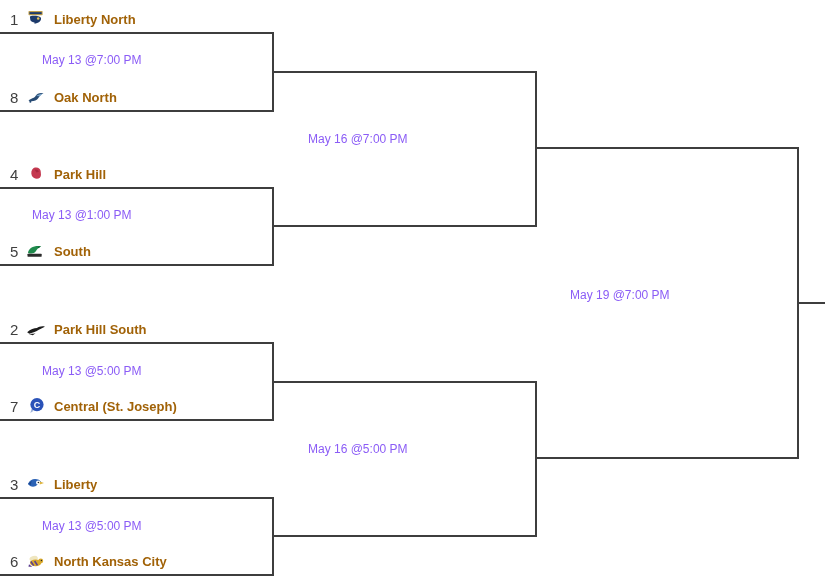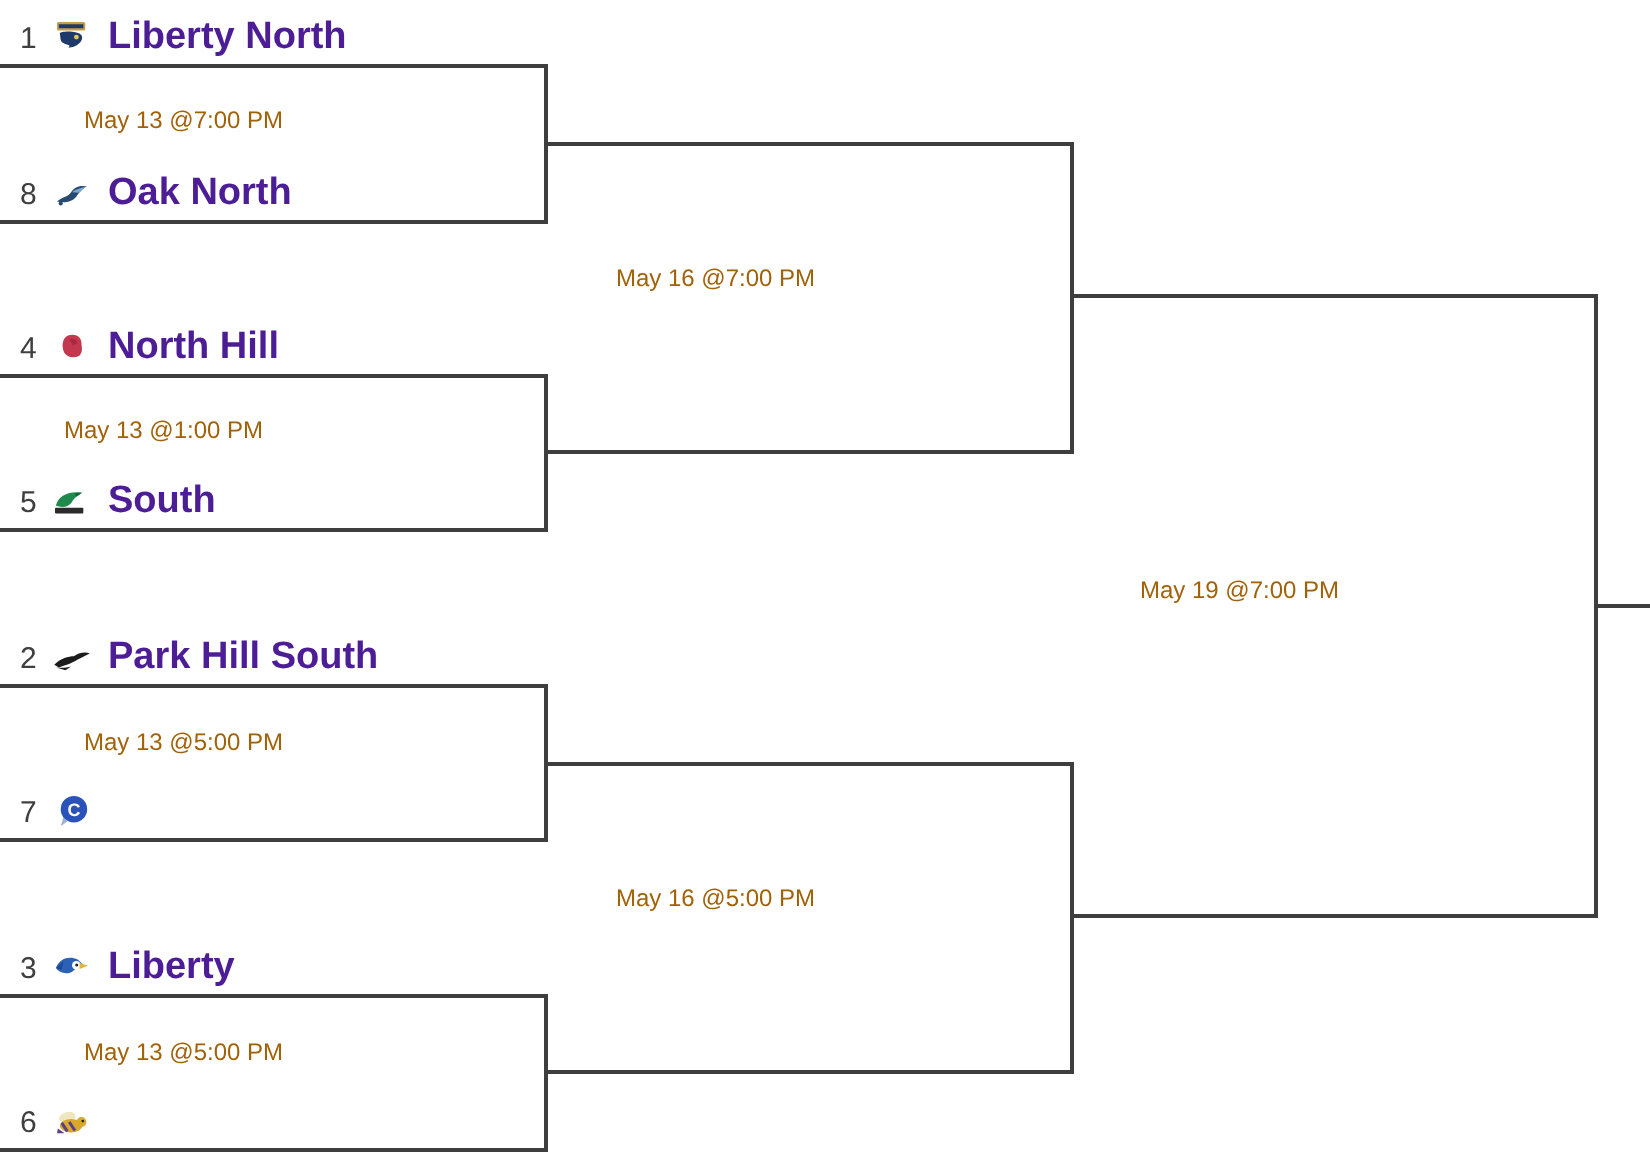--- a/index.html
+++ b/index.html
@@ -6,22 +6,22 @@
   .bracket{
     position:relative;width:825px;height:586px;background:#ffffff;
     font-family:"Liberation Sans",sans-serif;overflow:hidden;
   }
   .hl,.vl{position:absolute;background:#3e3e3e;}
   .hl{height:2px;}
   .vl{width:2px;}
   .team-row{position:absolute;left:0;height:22px;display:flex;align-items:center;}
   .seed{width:12px;margin-left:10px;font-size:15px;color:#3f3f3f;flex:none;}
   .logo{width:22px;height:18px;margin-left:3px;flex:none;display:flex;align-items:center;justify-content:center;}
-  .name{margin-left:7px;font-size:19px;font-weight:600;color:#4c1d95;text-decoration:none;cursor:pointer;white-space:nowrap;}
-  .game{position:absolute;font-size:12px;color:#a16207;text-decoration:none;cursor:pointer;white-space:nowrap;}
+  .name{margin-left:7px;font-size:13px;font-weight:600;color:#a16207;text-decoration:none;cursor:pointer;white-space:nowrap;}
+  .game{position:absolute;font-size:12px;color:#8b5cf6;text-decoration:none;cursor:pointer;white-space:nowrap;}
 </style>
 </head>
 <body>
 
 <div class="bracket">
 
   <div class="hl" style="left:0px;top:32px;width:274px"></div>
   <div class="hl" style="left:0px;top:110px;width:274px"></div>
   <div class="hl" style="left:0px;top:187px;width:274px"></div>
   <div class="hl" style="left:0px;top:264px;width:274px"></div>
@@ -71,21 +71,21 @@
   </div>
 
   <div class="team-row" style="top:163px">
     <span class="seed">4</span>
     <span class="logo">
       <svg width="17" height="17" viewBox="0 0 18 18">
           <path d="M6 2 C10 0.5 13.5 2.5 13.5 6 C13.5 8 14.5 10 12.5 12.5 C9.5 14.5 5 13 4 10 C3 7 3.5 3.5 6 2 Z" fill="#c4384f"></path>
           <path d="M7 4 C9 3 11 4 11.5 6 L9 7 Z" fill="#a82840"></path>
         </svg>
     </span>
-    <a class="name">North Hill</a>
+    <a class="name">Park Hill</a>
   </div>
 
   <div class="team-row" style="top:240px">
     <span class="seed">5</span>
     <span class="logo">
       <svg width="20" height="17" viewBox="0 0 21 18">
           <path d="M2 10.5 C3 5.5 8 2.5 16 3.5 C13 5.5 11.5 6.5 10.5 8.5 C8.5 11.5 5 11.5 2 10.5 Z" fill="#1f8a4c"></path>
           <path d="M12 4 L15.5 3.7 L13 5.5 Z" fill="#0e5c2e"></path>
           <rect x="1.5" y="11.5" width="15" height="3" rx="0.5" fill="#2b2b2b"></rect>
         </svg>
@@ -106,20 +106,21 @@
 
   <div class="team-row" style="top:395px">
     <span class="seed">7</span>
     <span class="logo">
       <svg width="17" height="18" viewBox="0 0 18 19">
           <path d="M4 12 L2.5 17 L6 14.5 Z" fill="#9fb3d8"></path>
           <circle cx="9.5" cy="8" r="7" fill="#2a52b8"></circle>
           <text x="9.5" y="11.4" text-anchor="middle" font-size="9.5" font-weight="bold" fill="#ffffff" font-family="Liberation Sans, sans-serif">C</text>
         </svg>
     </span>
+    <a class="name">Central (St. Joseph)</a>
   </div>
 
   <div class="team-row" style="top:473px">
     <span class="seed">3</span>
     <span class="logo">
       <svg width="20" height="17" viewBox="0 0 21 18">
           <path d="M2 8.5 C4 3 9.5 2 13.5 4 L16.5 6.8 C14.5 8 13 8 12 9.2 C9 12.5 4 11.5 2 8.5 Z" fill="#2b62b5"></path>
           <path d="M2 8.5 L6 5 L5 9.5 Z" fill="#1c4a94"></path>
           <circle cx="12.8" cy="7" r="2.3" fill="#ffffff"></circle>
           <path d="M14.5 5.8 L19 7.3 L14.5 9 Z" fill="#e0b63f"></path>
@@ -134,20 +135,21 @@
     <span class="logo">
       <svg width="21" height="16" viewBox="0 0 22 17">
           <ellipse cx="8" cy="6" rx="4.5" ry="2.8" fill="#efe6c0" transform="rotate(-15 8 6)"></ellipse>
           <ellipse cx="10" cy="10.5" rx="6" ry="3.6" fill="#d9a92c"></ellipse>
           <path d="M5 9 L8 13.5 M9 8.5 L12 13" stroke="#5b3e8f" stroke-width="1.6" fill="none"></path>
           <circle cx="15.5" cy="8.5" r="2.6" fill="#d9a92c"></circle>
           <circle cx="16.2" cy="8" r="0.7" fill="#222222"></circle>
           <path d="M3 12 L6.5 14.5 L2.5 14.5 Z" fill="#5b3e8f"></path>
         </svg>
     </span>
+    <a class="name">North Kansas City</a>
   </div>
 
   <a class="game" style="left:42px;top:53px">May 13 @7:00 PM</a>
   <a class="game" style="left:32px;top:208px">May 13 @1:00 PM</a>
   <a class="game" style="left:42px;top:364px">May 13 @5:00 PM</a>
   <a class="game" style="left:42px;top:519px">May 13 @5:00 PM</a>
   <a class="game" style="left:308px;top:132px">May 16 @7:00 PM</a>
   <a class="game" style="left:308px;top:442px">May 16 @5:00 PM</a>
   <a class="game" style="left:570px;top:288px">May 19 @7:00 PM</a>
 

